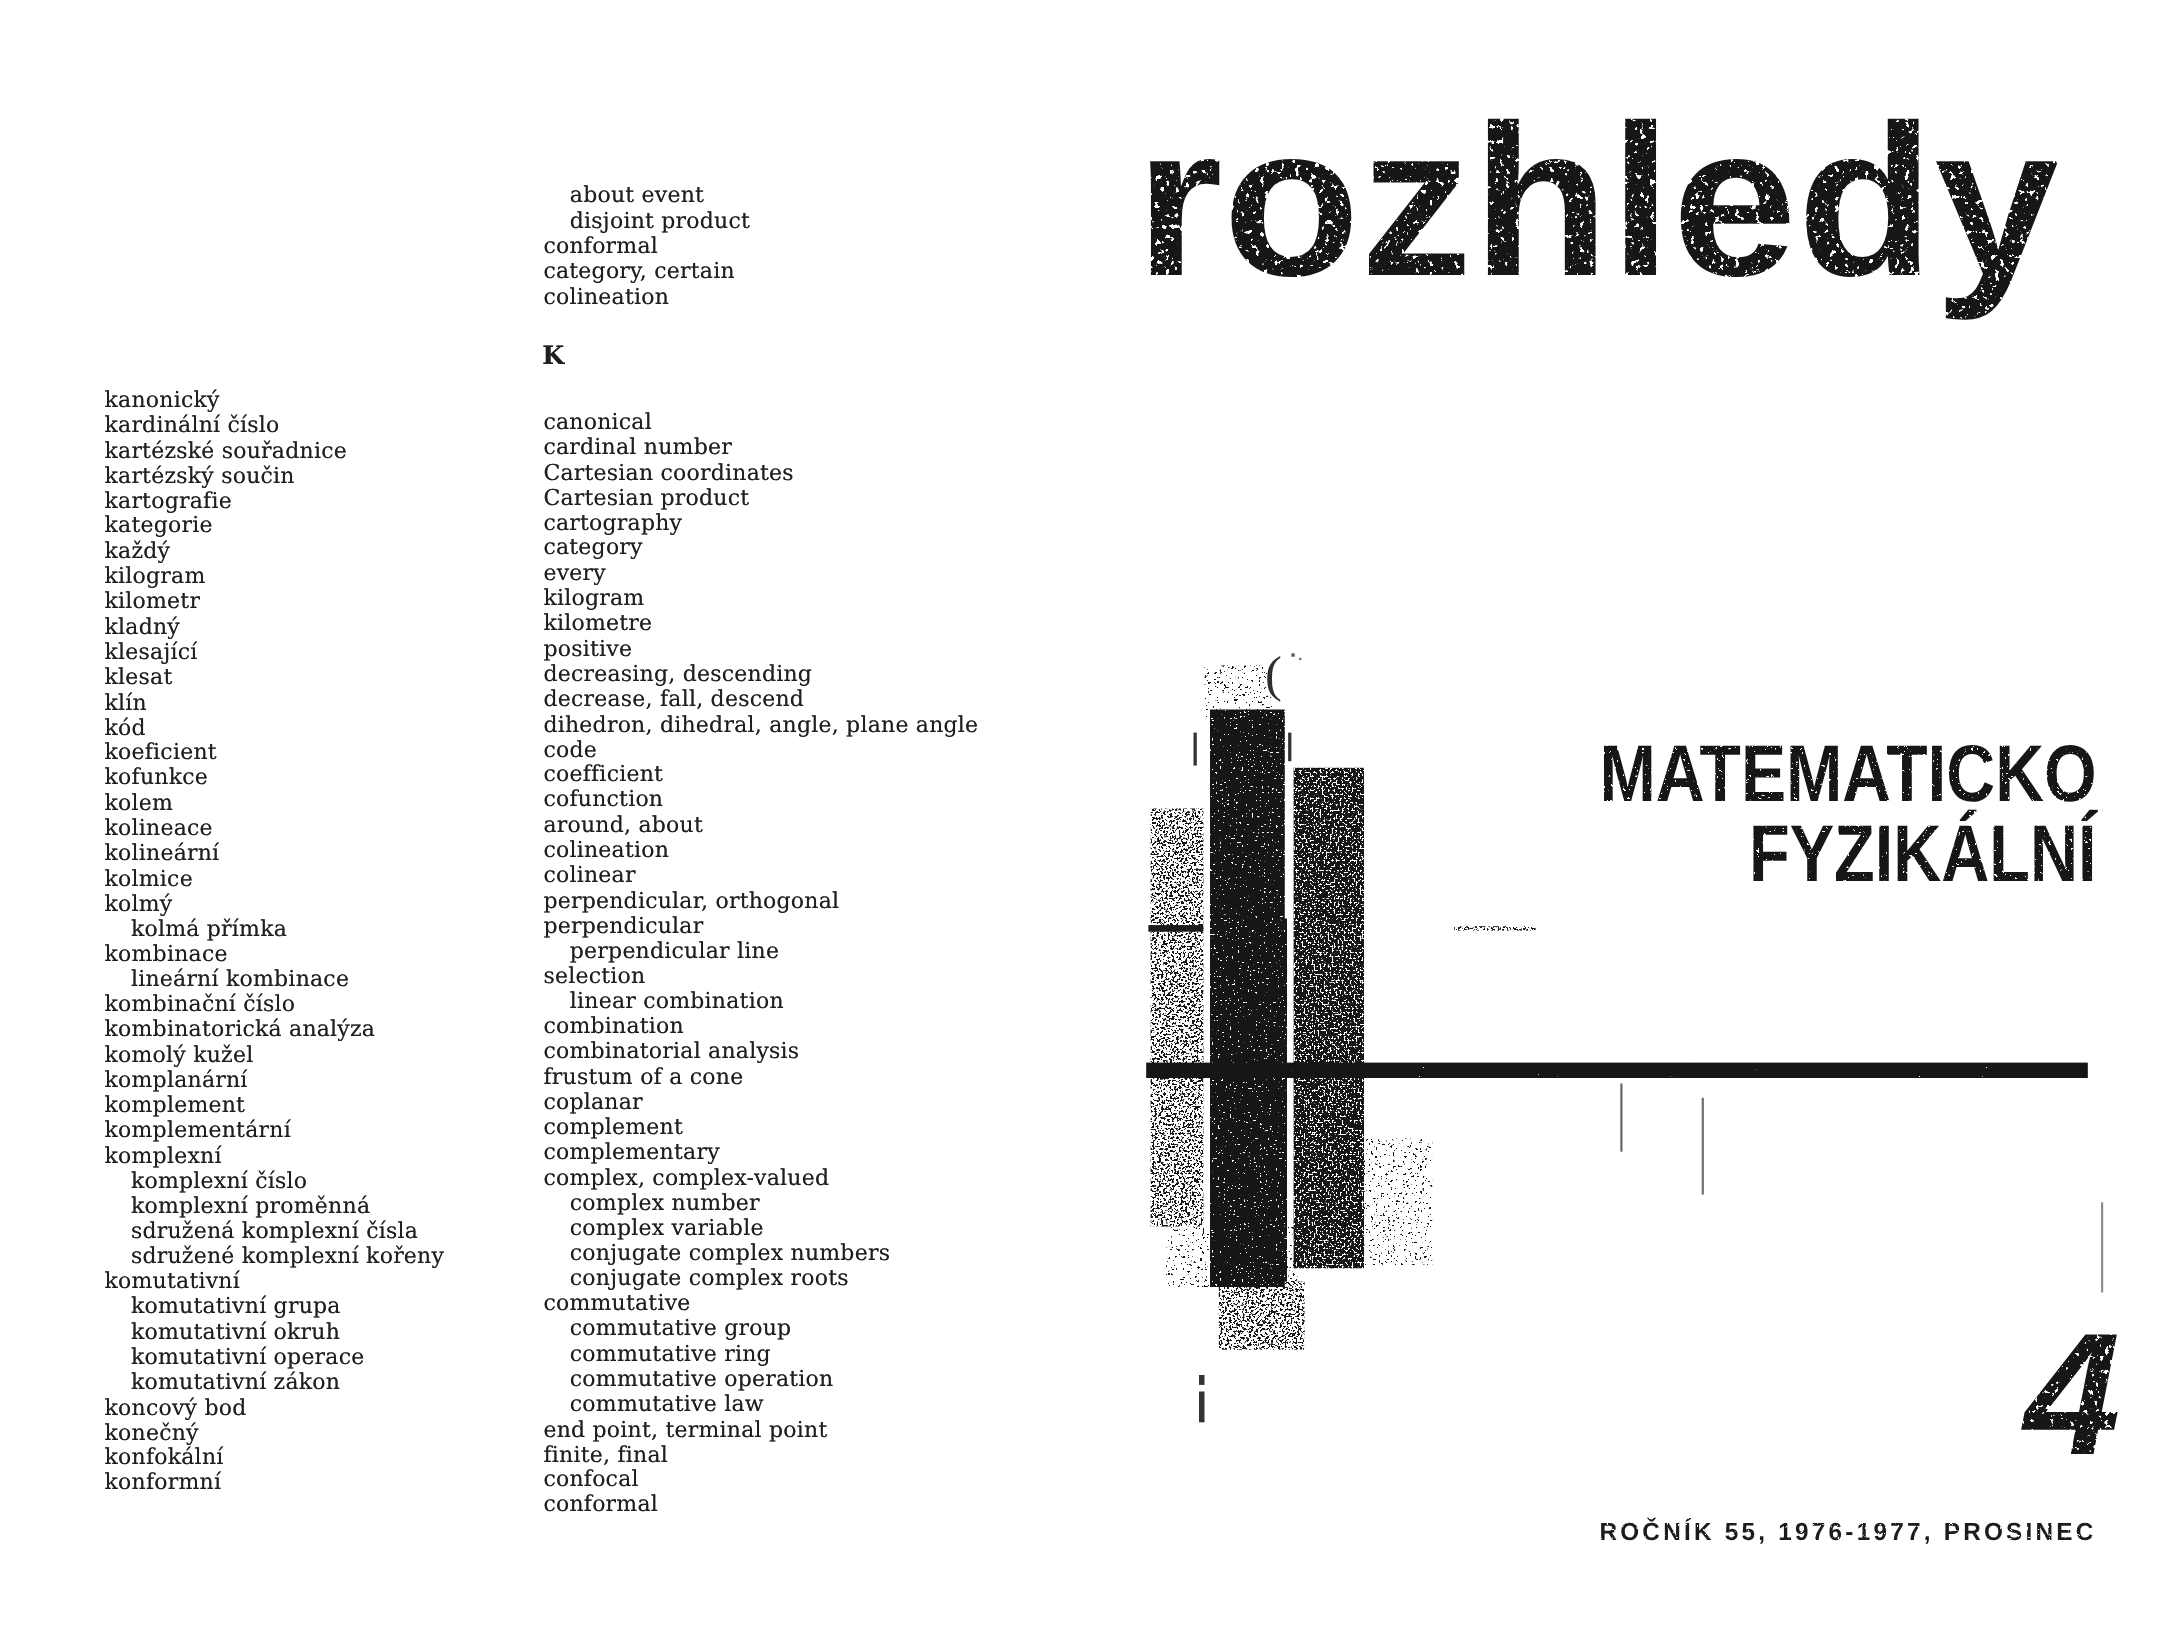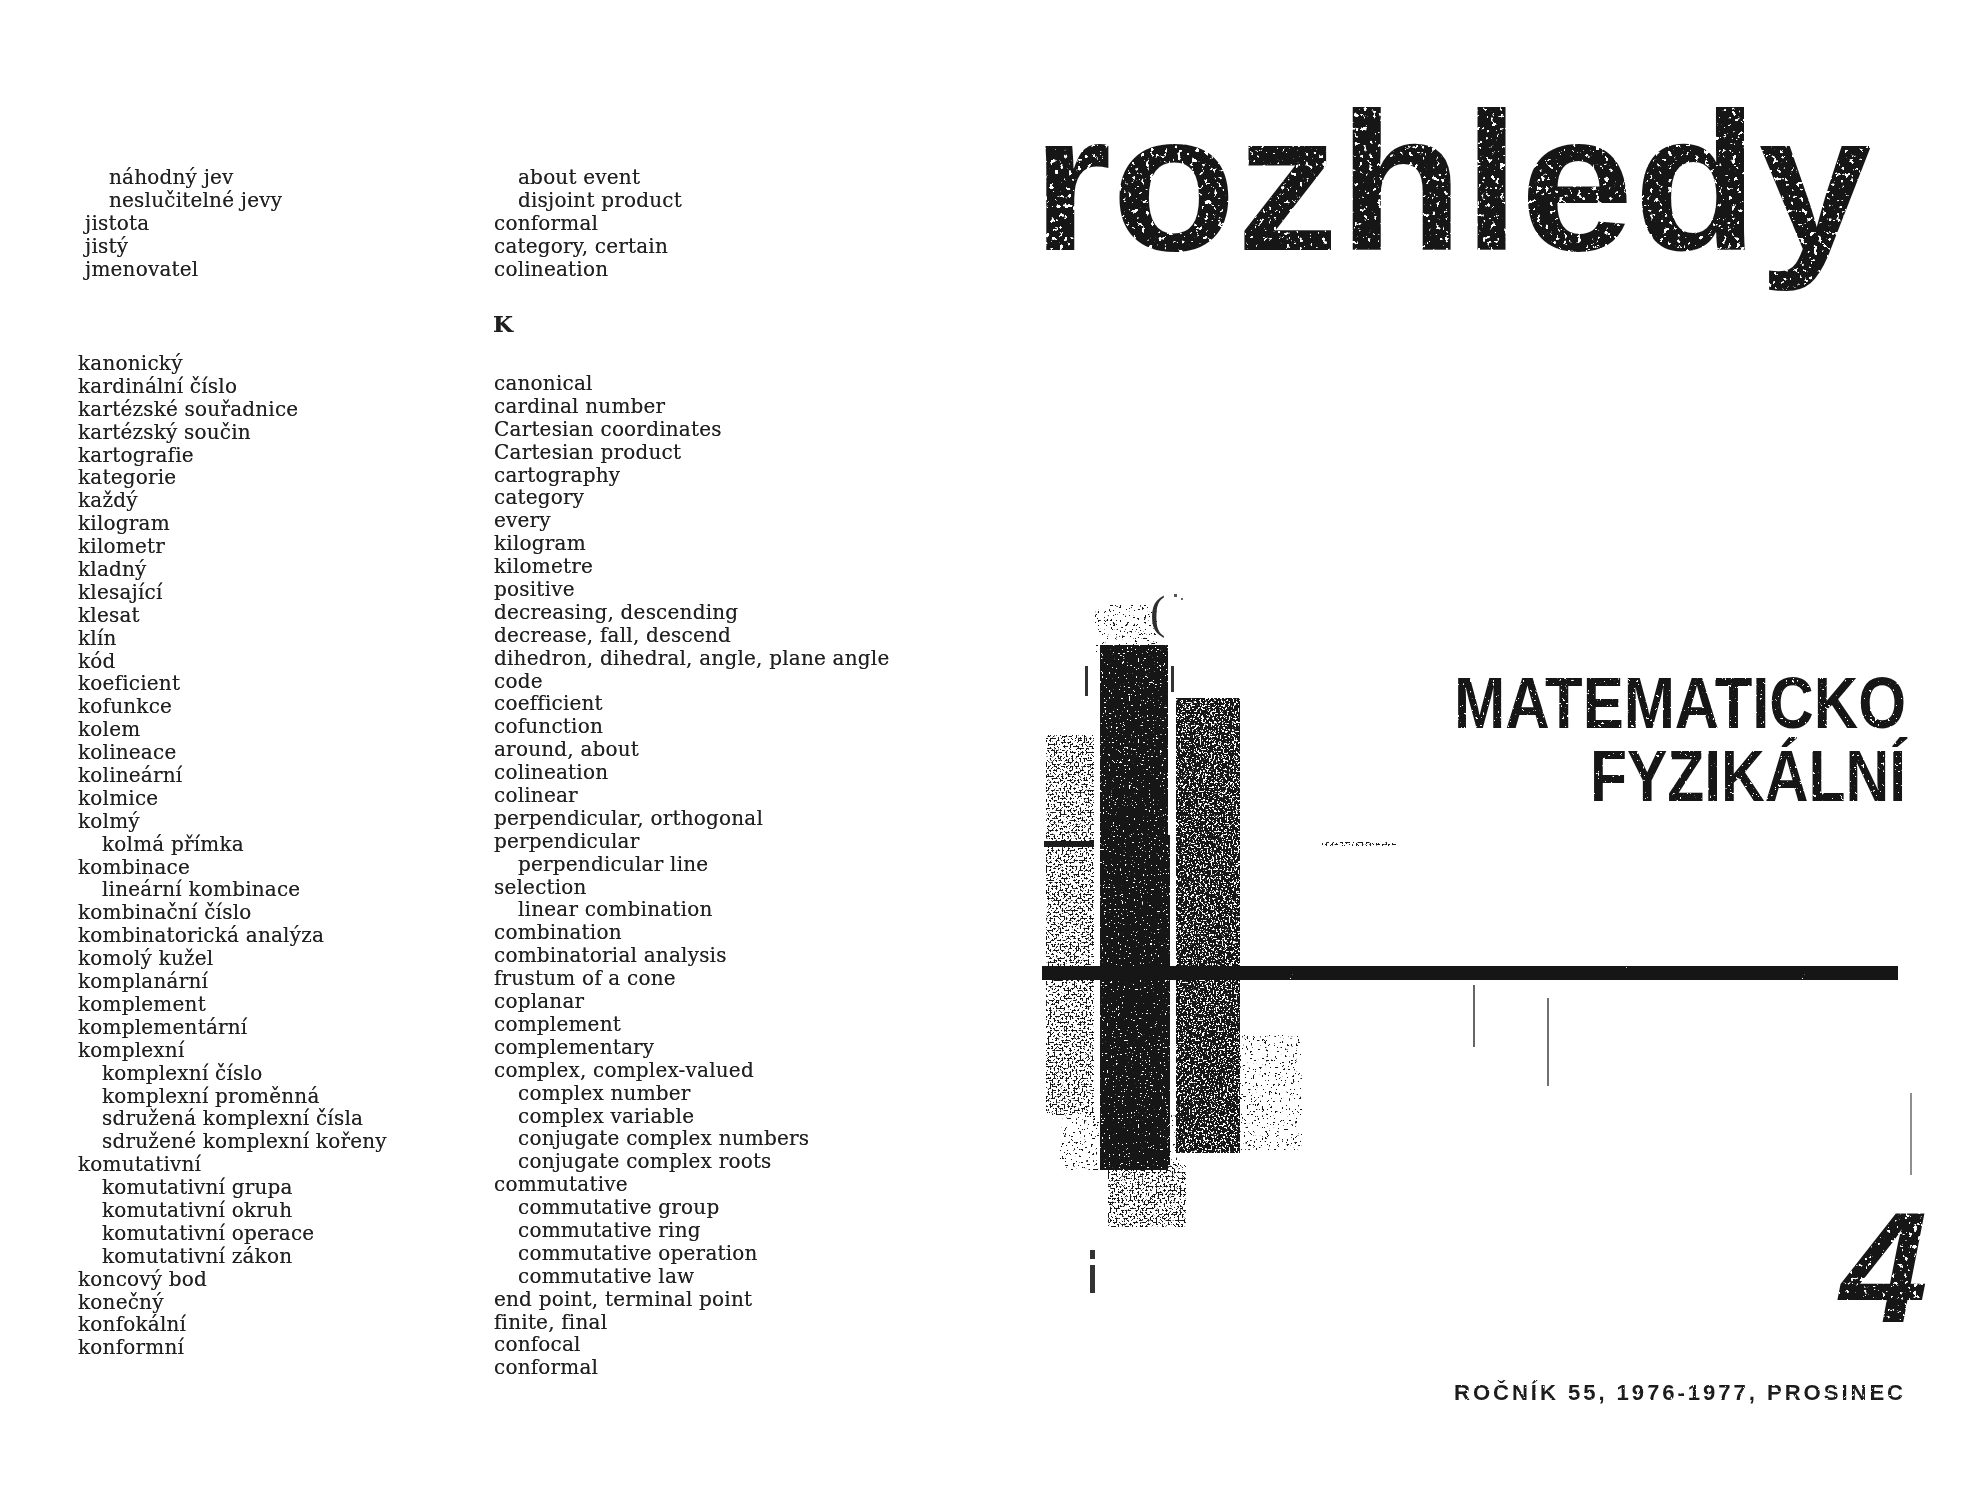--- a/index.html
+++ b/index.html
@@ -6,30 +6,29 @@
   .page{position:relative;width:1980px;height:1500px;background:#ffffff;overflow:hidden;
         font-family:"DejaVu Serif",serif;color:#1f1f1f}
   .col{position:absolute;font-size:20px;line-height:22.9px;letter-spacing:.2px;white-space:pre;
        text-shadow:0 0 .5px rgba(25,25,25,.65)}
   .col .line{height:22.9px}
   .col .line.ind{padding-left:24px}
   .czech-top{left:85px;top:166px}
   .english-top{left:494px;top:166px}
   .section-letter{position:absolute;left:493px;top:310px;font-size:23px;font-weight:bold;
                   letter-spacing:1px;text-shadow:0 0 .5px rgba(25,25,25,.7)}
-  .czech-main{left:78px;top:352px}
+  .czech-main{left:95px;top:352px}
   .english-main{left:494px;top:372px}
   .art{position:absolute;left:0;top:0;pointer-events:none}
 </style>
 </head>
 <body>
 
 <div class="page">
 
-  <div class="col czech-top"><div class="line ind">náhodný jev</div><div class="line ind">neslučitelné jevy</div><div class="line">jistota</div><div class="line">jistý</div><div class="line">jmenovatel</div></div>
   <div class="col english-top"><div class="line ind">about event</div><div class="line ind">disjoint product</div><div class="line">conformal</div><div class="line">category, certain</div><div class="line">colineation</div></div>
 
   <div class="section-letter">K</div>
 
   <div class="col czech-main"><div class="line">kanonický</div><div class="line">kardinální číslo</div><div class="line">kartézské souřadnice</div><div class="line">kartézský součin</div><div class="line">kartografie</div><div class="line">kategorie</div><div class="line">každý</div><div class="line">kilogram</div><div class="line">kilometr</div><div class="line">kladný</div><div class="line">klesající</div><div class="line">klesat</div><div class="line">klín</div><div class="line">kód</div><div class="line">koeficient</div><div class="line">kofunkce</div><div class="line">kolem</div><div class="line">kolineace</div><div class="line">kolineární</div><div class="line">kolmice</div><div class="line">kolmý</div><div class="line ind">kolmá přímka</div><div class="line">kombinace</div><div class="line ind">lineární kombinace</div><div class="line">kombinační číslo</div><div class="line">kombinatorická analýza</div><div class="line">komolý kužel</div><div class="line">komplanární</div><div class="line">komplement</div><div class="line">komplementární</div><div class="line">komplexní</div><div class="line ind">komplexní číslo</div><div class="line ind">komplexní proměnná</div><div class="line ind">sdružená komplexní čísla</div><div class="line ind">sdružené komplexní kořeny</div><div class="line">komutativní</div><div class="line ind">komutativní grupa</div><div class="line ind">komutativní okruh</div><div class="line ind">komutativní operace</div><div class="line ind">komutativní zákon</div><div class="line">koncový bod</div><div class="line">konečný</div><div class="line">konfokální</div><div class="line">konformní</div></div>
   <div class="col english-main"><div class="line">canonical</div><div class="line">cardinal number</div><div class="line">Cartesian coordinates</div><div class="line">Cartesian product</div><div class="line">cartography</div><div class="line">category</div><div class="line">every</div><div class="line">kilogram</div><div class="line">kilometre</div><div class="line">positive</div><div class="line">decreasing, descending</div><div class="line">decrease, fall, descend</div><div class="line">dihedron, dihedral, angle, plane angle</div><div class="line">code</div><div class="line">coefficient</div><div class="line">cofunction</div><div class="line">around, about</div><div class="line">colineation</div><div class="line">colinear</div><div class="line">perpendicular, orthogonal</div><div class="line">perpendicular</div><div class="line ind">perpendicular line</div><div class="line">selection</div><div class="line ind">linear combination</div><div class="line">combination</div><div class="line">combinatorial analysis</div><div class="line">frustum of a cone</div><div class="line">coplanar</div><div class="line">complement</div><div class="line">complementary</div><div class="line">complex, complex-valued</div><div class="line ind">complex number</div><div class="line ind">complex variable</div><div class="line ind">conjugate complex numbers</div><div class="line ind">conjugate complex roots</div><div class="line">commutative</div><div class="line ind">commutative group</div><div class="line ind">commutative ring</div><div class="line ind">commutative operation</div><div class="line ind">commutative law</div><div class="line">end point, terminal point</div><div class="line">finite, final</div><div class="line">confocal</div><div class="line">conformal</div></div>
 
   <svg class="art" width="1980" height="1500" viewBox="0 0 1980 1500">
     <defs>
       <filter id="erode" x="-10%" y="-10%" width="120%" height="120%">

